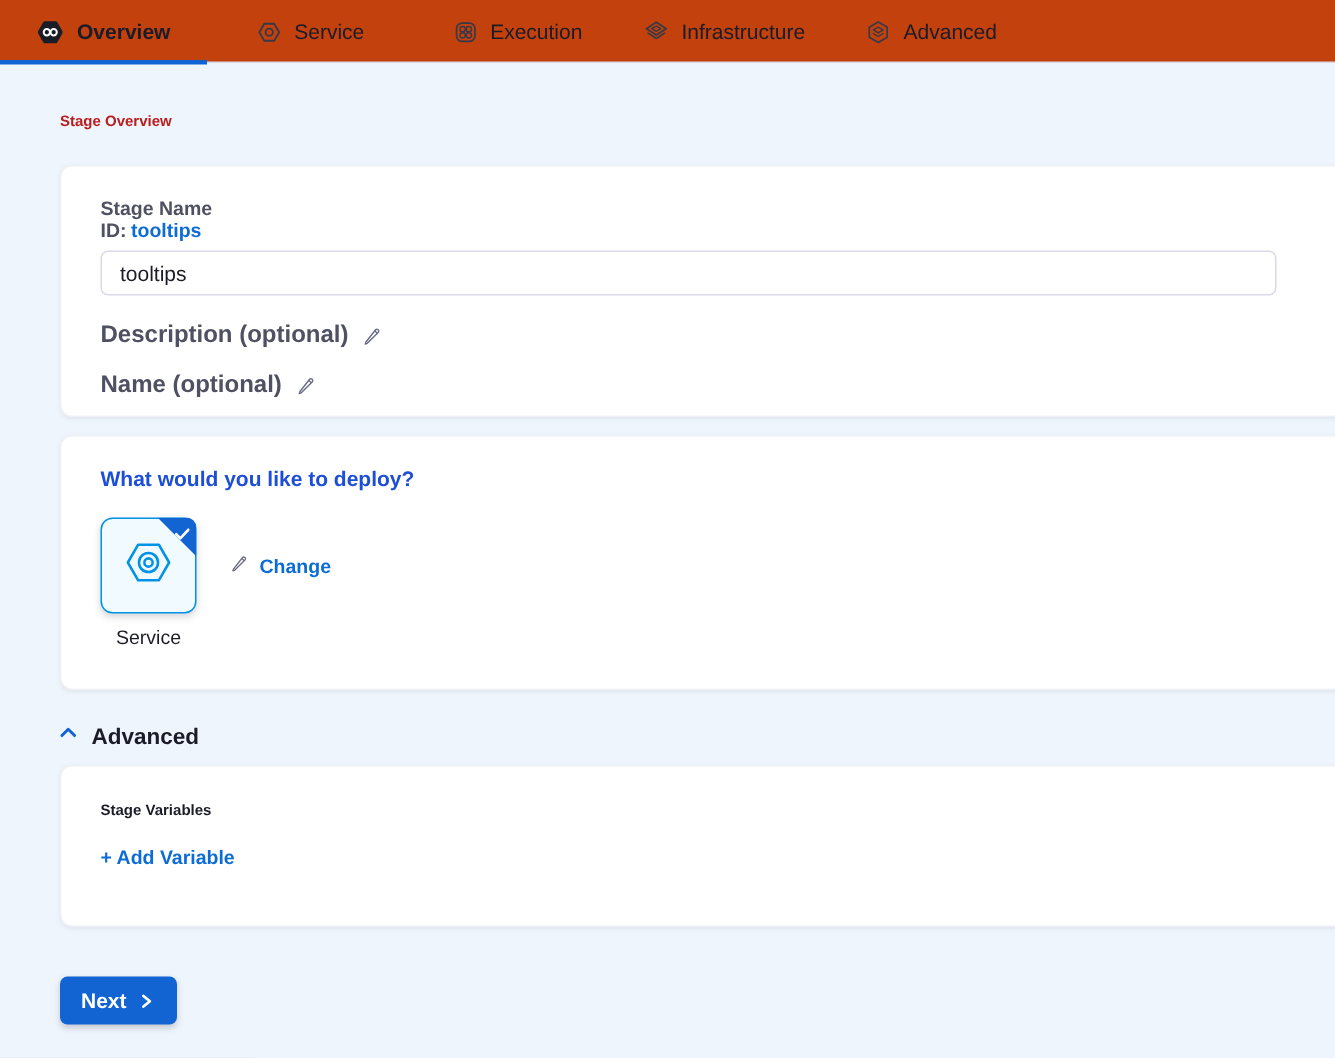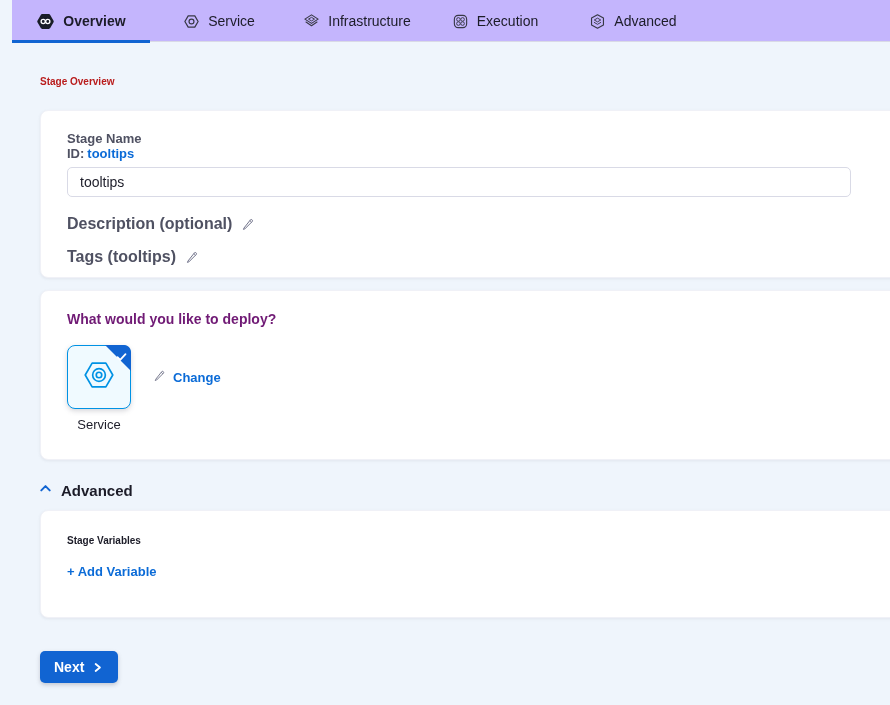--- a/index.html
+++ b/index.html
@@ -9,23 +9,23 @@
   .screen {
     position: relative;
     width: 890px; height: 705px;
     overflow: hidden;
     background: #eff5fc;
     color: #1c1c28;
   }
 
   
   .tabbar {
-    position: absolute; top: 0; left: 12px; right: 0;
+    position: absolute; top: 0; left: 0; right: 0;
     height: 42px;
-    background: #c4b5fd;
+    background: #c2410c;
     border-bottom: 1px solid #d9dae6;
     display: flex;
     z-index: 5;
   }
   .tab {
     width: 138px; height: 42px;
     display: flex; align-items: center; justify-content: center;
     gap: 8px;
     font-size: 14px;
     color: #1c1c28;
@@ -87,21 +87,21 @@
   .opt-row {
     display: flex; align-items: center; gap: 9px;
     font-size: 16px; font-weight: 600; color: #4f5162;
     cursor: pointer;
   }
   .opt-row.first { margin-top: 18px; }
   .opt-row + .opt-row { margin-top: 15px; }
   .opt-row svg { display: block; }
 
   
-  .deploy-question { font-size: 14px; font-weight: 700; color: #701a75; }
+  .deploy-question { font-size: 14px; font-weight: 700; color: #1d4ed8; }
   .deploy-row { margin-top: 18px; display: flex; gap: 22px; }
   .tile-col { display: flex; flex-direction: column; align-items: center; width: 64px; }
   .tile {
     position: relative;
     width: 64px; height: 64px;
     background: #f0faff;
     border: 1px solid #0092e4;
     border-radius: 8px;
     box-shadow: 0 2px 5px rgba(96, 97, 112, 0.25);
     display: flex; align-items: center; justify-content: center;
@@ -179,44 +179,44 @@
           <polygon points="2,9 5.5,3 12.5,3 16,9 12.5,15 5.5,15" fill="none" stroke="#383946" stroke-width="1.3" stroke-linejoin="round"></polygon>
           <circle cx="9" cy="9" r="2.6" fill="none" stroke="#383946" stroke-width="1.3"></circle>
         </svg>
       </span>
       <span>Service</span>
     </div>
 
     <div class="tab">
       <span>
         <svg width="17" height="17" viewBox="0 0 18 18">
-          <polygon points="9,2 16,6.5 9,11 2,6.5" fill="none" stroke="#383946" stroke-width="1.2" stroke-linejoin="round"></polygon>
-          <polygon points="9,4.6 12.2,6.5 9,8.4 5.8,6.5" fill="none" stroke="#383946" stroke-width="1" stroke-linejoin="round"></polygon>
-          <polyline points="3.2,9.6 9,13.4 14.8,9.6" fill="none" stroke="#383946" stroke-width="1.2" stroke-linejoin="round" stroke-linecap="round"></polyline>
-        </svg>
-      </span>
-      <span>Infrastructure</span>
-    </div>
-
-    <div class="tab">
-      <span>
-        <svg width="17" height="17" viewBox="0 0 18 18">
           <rect x="2.5" y="2.5" width="13" height="13" rx="4" fill="none" stroke="#383946" stroke-width="1.2"></rect>
           <circle cx="6.8" cy="6.8" r="1.9" fill="none" stroke="#383946" stroke-width="1"></circle>
           <circle cx="11.2" cy="6.8" r="1.9" fill="none" stroke="#383946" stroke-width="1"></circle>
           <circle cx="6.8" cy="11.2" r="1.9" fill="none" stroke="#383946" stroke-width="1"></circle>
           <circle cx="11.2" cy="11.2" r="1.9" fill="none" stroke="#383946" stroke-width="1"></circle>
         </svg>
       </span>
       <span>Execution</span>
     </div>
 
     <div class="tab">
       <span>
         <svg width="17" height="17" viewBox="0 0 18 18">
+          <polygon points="9,2 16,6.5 9,11 2,6.5" fill="none" stroke="#383946" stroke-width="1.2" stroke-linejoin="round"></polygon>
+          <polygon points="9,4.6 12.2,6.5 9,8.4 5.8,6.5" fill="none" stroke="#383946" stroke-width="1" stroke-linejoin="round"></polygon>
+          <polyline points="3.2,9.6 9,13.4 14.8,9.6" fill="none" stroke="#383946" stroke-width="1.2" stroke-linejoin="round" stroke-linecap="round"></polyline>
+        </svg>
+      </span>
+      <span>Infrastructure</span>
+    </div>
+
+    <div class="tab">
+      <span>
+        <svg width="17" height="17" viewBox="0 0 18 18">
           <polygon points="9,1.8 15.3,5.4 15.3,12.6 9,16.2 2.7,12.6 2.7,5.4" fill="none" stroke="#383946" stroke-width="1.2" stroke-linejoin="round"></polygon>
           <polygon points="9,5.4 12.4,7.4 9,9.4 5.6,7.4" fill="none" stroke="#383946" stroke-width="1" stroke-linejoin="round"></polygon>
           <polyline points="5.6,10 9,12 12.4,10" fill="none" stroke="#383946" stroke-width="1" stroke-linejoin="round" stroke-linecap="round"></polyline>
         </svg>
       </span>
       <span>Advanced</span>
     </div>
   </div>
 
   <div class="page-title">Stage Overview</div>
@@ -232,21 +232,21 @@
     <div class="opt-row first">
       <span>Description (optional)</span>
       <span>
         <svg width="14" height="14" viewBox="0 0 16 16">
           <path d="M3.4 12.6 L2.8 14.2 L4.4 13.6 L12.9 5.1 A1.45 1.45 0 0 0 10.9 3.1 Z" fill="none" stroke="#6b6d85" stroke-width="1.1" stroke-linejoin="round"></path>
           <path d="M10.1 4 L12 5.9" fill="none" stroke="#6b6d85" stroke-width="1.1"></path>
         </svg>
       </span>
     </div>
     <div class="opt-row">
-      <span>Tags (tooltips)</span>
+      <span>Name (optional)</span>
       <span>
         <svg width="14" height="14" viewBox="0 0 16 16">
           <path d="M3.4 12.6 L2.8 14.2 L4.4 13.6 L12.9 5.1 A1.45 1.45 0 0 0 10.9 3.1 Z" fill="none" stroke="#6b6d85" stroke-width="1.1" stroke-linejoin="round"></path>
           <path d="M10.1 4 L12 5.9" fill="none" stroke="#6b6d85" stroke-width="1.1"></path>
         </svg>
       </span>
     </div>
   </div>
 
   <div class="card card-deploy">

